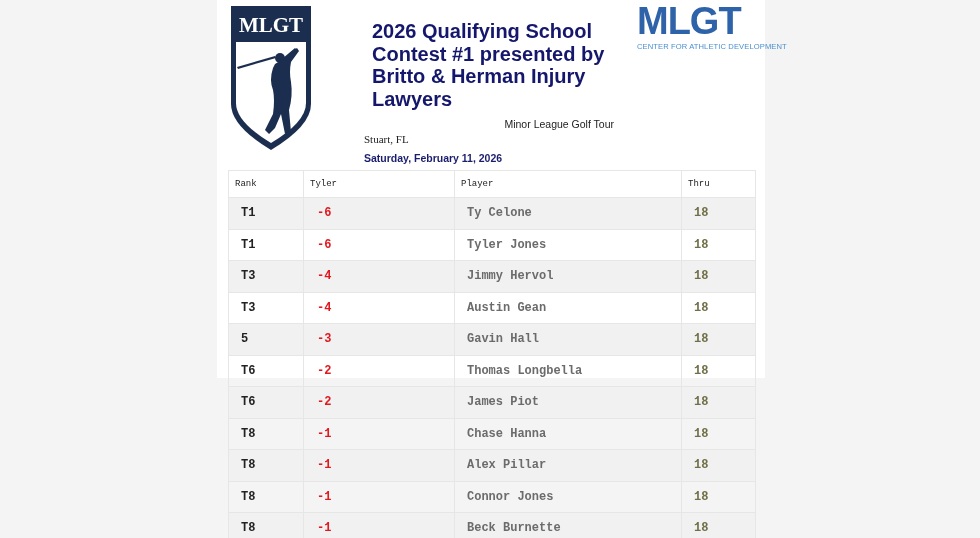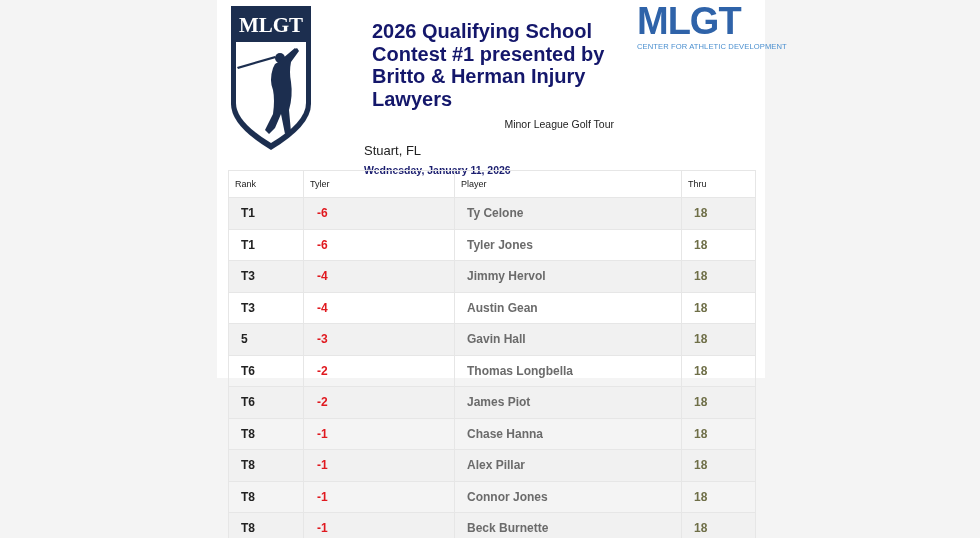--- a/index.html
+++ b/index.html
@@ -13,31 +13,31 @@
     position:absolute; left:217px; top:0; width:548px; height:378px;
     background:#ffffff;
   }
   .logo-mlgt { position:absolute; left:12px; top:4px; width:84px; height:148px; }
   .title-block { position:absolute; left:147px; top:0; width:250px; }
   .title {
     color:#14176b; font-weight:bold; font-size:20px; line-height:22.5px;
     margin:8px; padding-top:12px;
   }
   .sub { font-size:10.5px; color:#222; margin-top:8px; line-height:12px;text-align:right; }
-  .sub2 { font-size:13px; color:#222; margin-top:15px; line-height:12px; }
+  .sub2 { font-size:11px; color:#222; margin-top:3px; line-height:12px;font-family:Liberation Serif, serif; }
   .date { font-size:10.5px; color:#1a1d6e; margin-top:7px; line-height:12px; font-weight:bold; }
   .arise { position:absolute; left:420px; top:2px; width:120px; height:52px; }
   .arise-word { position:absolute; left:0; top:0; font-size:38px; font-weight:bold; color:#2f63a9; letter-spacing:-1px; line-height:38px; }
   .arise-tag { position:absolute; left:0; top:40px; font-size:7.6px; color:#4a8fcf; letter-spacing:0.1px; white-space:nowrap; font-family:"Liberation Sans", sans-serif;text-align:center; }
   table.lb {
     position:absolute; left:11px; top:170px; width:527px;
     border-collapse:collapse; table-layout:fixed;
   }
   table.lb th, table.lb td {
-    border:1px solid #e6e6e6; text-align:left; padding:0 0 0 6px;
+    border:1px solid #e6e6e6; text-align:left; padding:0 0 0 6px;font-family:Liberation Mono, monospace;
   }
   table.lb th { height:26px; font-size:9px; font-weight:normal; color:#222; }
   table.lb td { height:30.5px; font-size:12px; font-weight:bold;padding-left:12px; }
   table.lb tr.odd td { background:#f1f1f1; }
   td.rank { color:#222; }
   td.score { color:#e0191f; padding-left:13px !important; }
   td.player { color:#6b6b6b; }
   td.thru { color:#6f6f48; }
 </style>
 </head>
@@ -53,21 +53,21 @@
     <path d="M8 63 L46 52 L47 54 L9 65 Z" fill="#1c2e4f"></path>
     <circle cx="51" cy="54" r="5" fill="#1c2e4f"></circle>
     <path d="M46 60 Q54 56 62 48 L68 44 L70 47 L62 58 Q60 68 62 78 Q64 92 60 106 L62 128 L56 130 L52 110 L46 124 L40 130 L36 126 L44 110 Q46 96 44 86 Q40 76 44 64 Z" fill="#1c2e4f"></path>
     <path d="M47 60 L66 44 L68 46 L50 64 Z" fill="#1c2e4f"></path>
   </svg>
 
   <div class="title-block">
     <h1 class="title">2026 Qualifying School Contest #1 presented by Britto &amp; Herman Injury Lawyers</h1>
     <div class="sub">Minor League Golf Tour</div>
     <div class="sub2">Stuart, FL</div>
-    <div class="date">Wednesday, January 11, 2026</div>
+    <div class="date">Saturday, February 11, 2026</div>
   </div>
 
   <div class="arise">
     <div class="arise-word">MLGT</div>
     <div class="arise-tag">CENTER FOR ATHLETIC DEVELOPMENT</div>
   </div>
 
   <table class="lb">
     <colgroup>
       <col style="width:75px">

